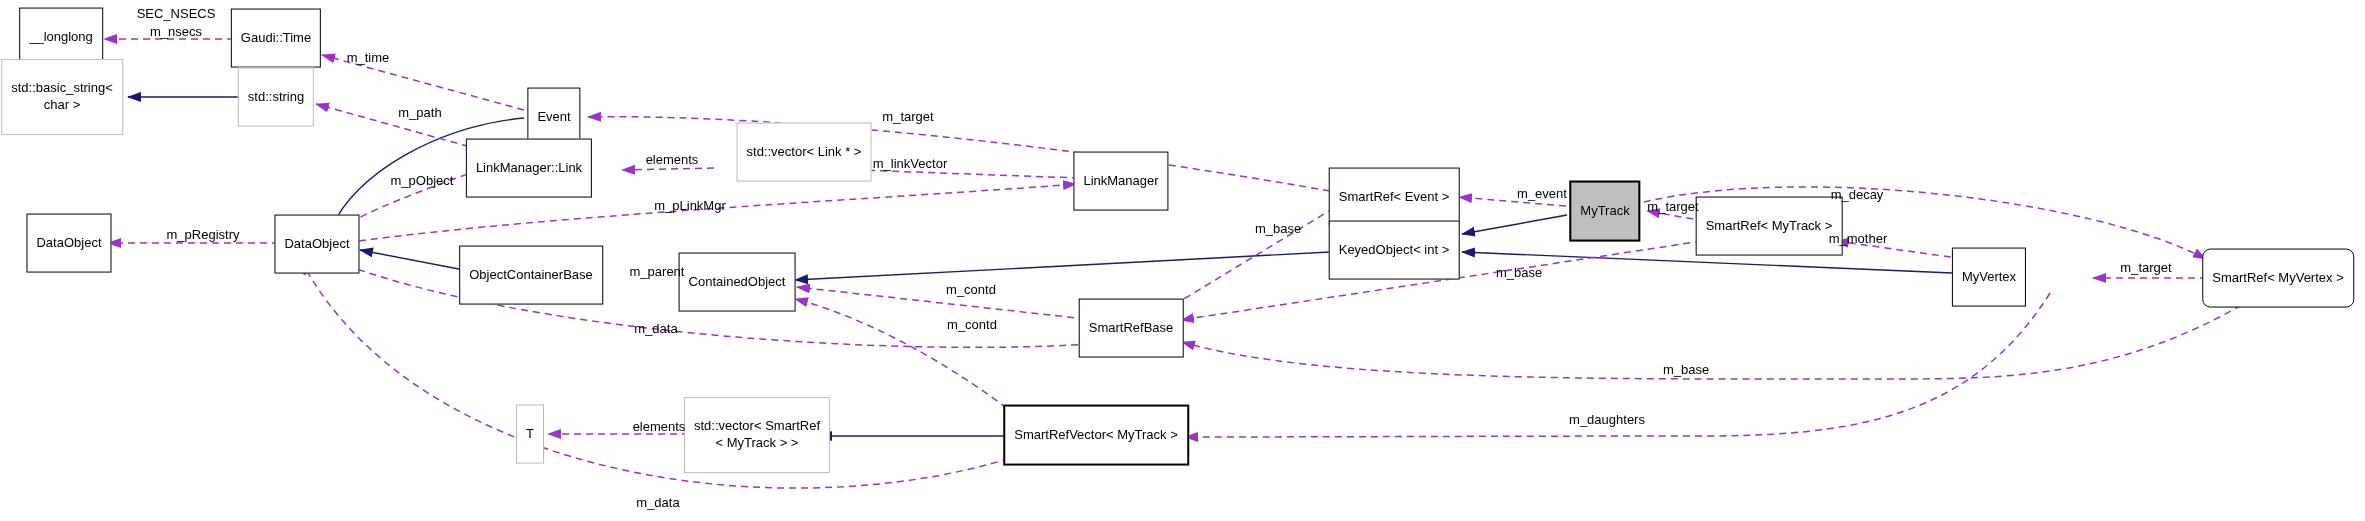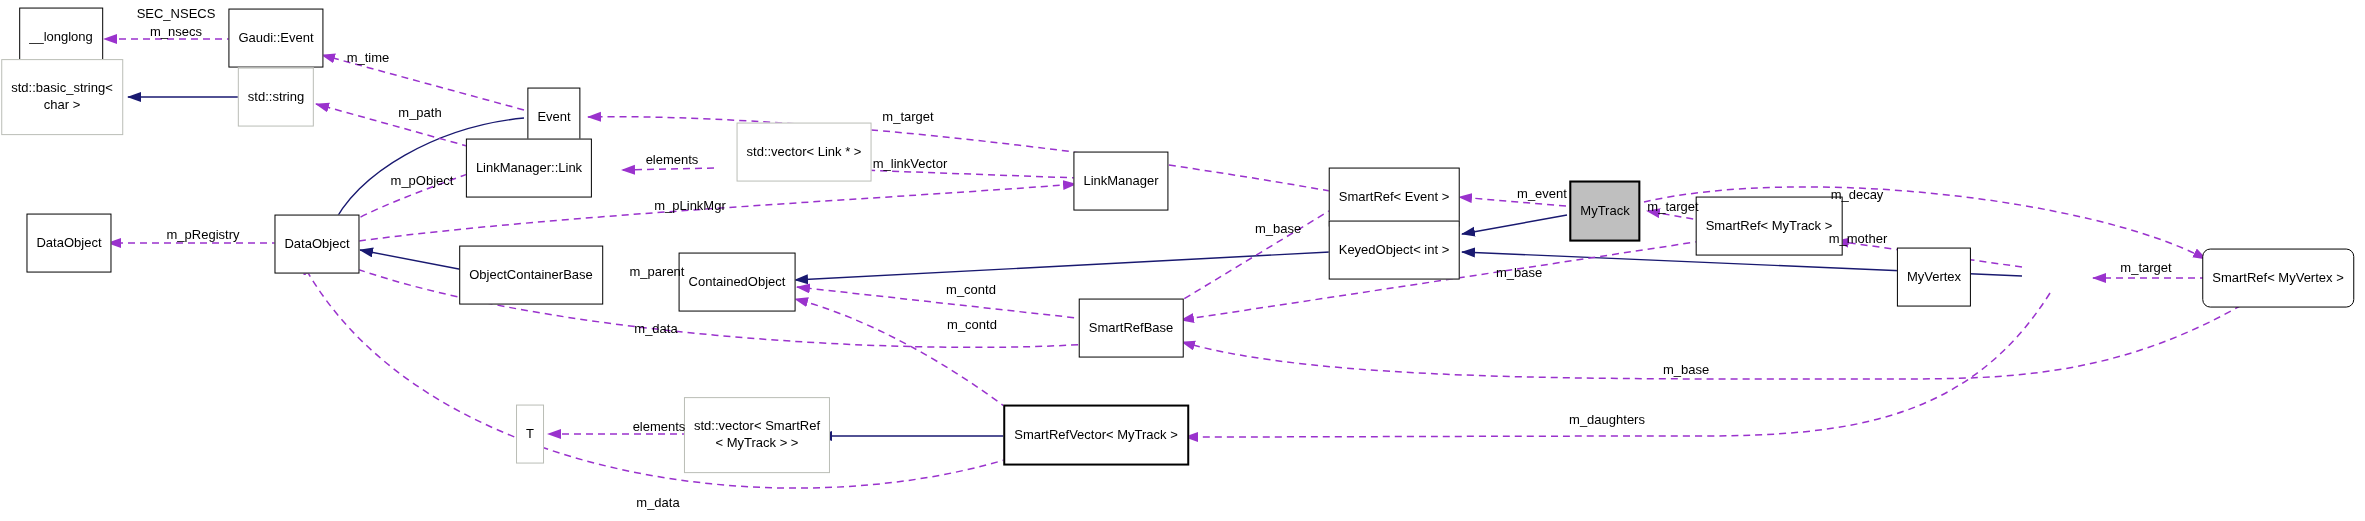--- a/index.html
+++ b/index.html
@@ -58,37 +58,37 @@
         <path d="M2262,293 C2120,381 2000,379 1880,379 C1600,379 1320,382 1182,342" class="usage" marker-end="url(#arrow-purple)"></path>
         <path d="M1086,319 L797,287" class="usage" marker-end="url(#arrow-purple)"></path>
         <path d="M1026,423 C950,362 862,316 795,299" class="usage" marker-end="url(#arrow-purple)"></path>
         <path d="M1090,344 C890,357 520,333 335,261" class="usage" marker-end="url(#arrow-purple)"></path>
         <path d="M1032,451 C800,533 420,483 302,262" class="usage" marker-end="url(#arrow-purple)"></path>
         <path d="M701,434 L548,434" class="usage" marker-end="url(#arrow-purple)"></path>
       </g>
   </svg>
   <div id="node-layer">
       <div class="node class" style="left: 61px; top: 37px;"><span>__longlong</span></div>
-      <div class="node class" style="left: 276px; top: 38px;"><span>Gaudi::Event</span></div>
+      <div class="node class" style="left: 276px; top: 38px;"><span>Gaudi::Time</span></div>
       <div class="node external" style="left: 62px; top: 97px;"><span>std::basic_string&lt;</span><br><span>char &gt;</span></div>
       <div class="node external" style="left: 276px; top: 97px;"><span>std::string</span></div>
       <div class="node class" style="left: 554px; top: 117px;"><span>Event</span></div>
       <div class="node class" style="left: 529px; top: 168px;"><span>LinkManager::Link</span></div>
       <div class="node external" style="left: 784px; top: 152px; margin-left: 20px;"><span>std::vector&lt; Link * &gt;</span></div>
       <div class="node class" style="left: 1121px; top: 181px;"><span>LinkManager</span></div>
       <div class="node class" style="left: 1394px; top: 197px;"><span>SmartRef&lt; Event &gt;</span></div>
       <div class="node highlight" style="left: 1605px; top: 211px;"><span>MyTrack</span></div>
       <div class="node class" style="left: 1769px; top: 226px;"><span>SmartRef&lt; MyTrack &gt;</span></div>
       <div class="node class" style="left: 1394px; top: 250px;"><span>KeyedObject&lt; int &gt;</span></div>
       <div class="node class" style="left: 69px; top: 243px;"><span>DataObject</span></div>
       <div class="node class" style="left: 317px; top: 244px;"><span>DataObject</span></div>
       <div class="node class" style="left: 531px; top: 275px;"><span>ObjectContainerBase</span></div>
       <div class="node class" style="left: 737px; top: 282px;"><span>ContainedObject</span></div>
       <div class="node class" style="left: 1131px; top: 328px;"><span>SmartRefBase</span></div>
-      <div class="node class" style="left: 1934px; top: 277px;"><span>MyVertex</span></div>
+      <div class="node class" style="left: 1989px; top: 277px;"><span>MyVertex</span></div>
       <div class="node class" style="left: 2278px; top: 278px; border-radius: 8px;"><span>SmartRef&lt; MyVertex &gt;</span></div>
       <div class="node external" style="left: 530px; top: 434px;"><span>T</span></div>
       <div class="node external" style="left: 757px; top: 435px;"><span>std::vector&lt; SmartRef</span><br><span>&lt; MyTrack &gt; &gt;</span></div>
       <div class="node bold" style="left: 1096px; top: 435px;"><span>SmartRefVector&lt; MyTrack &gt;</span></div>
     </div>
   <div id="label-layer">
       <div class="edgelabel" style="left: 176px; top: 13px;">SEC_NSECS</div>
       <div class="edgelabel" style="left: 176px; top: 31px;">m_nsecs</div>
       <div class="edgelabel" style="left: 368px; top: 57px;">m_time</div>
       <div class="edgelabel" style="left: 420px; top: 112px;">m_path</div>

